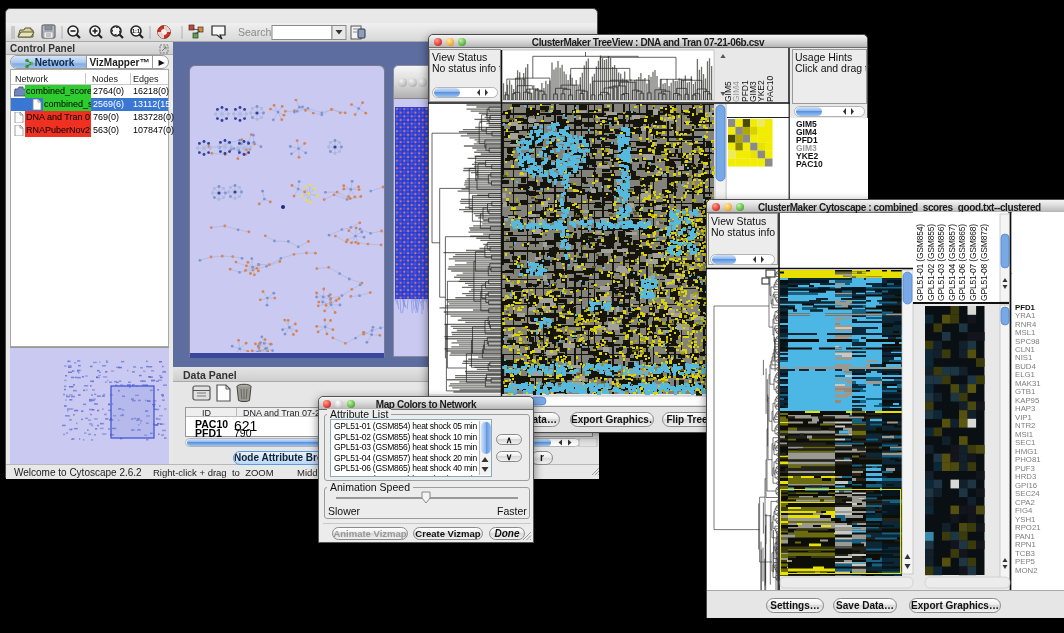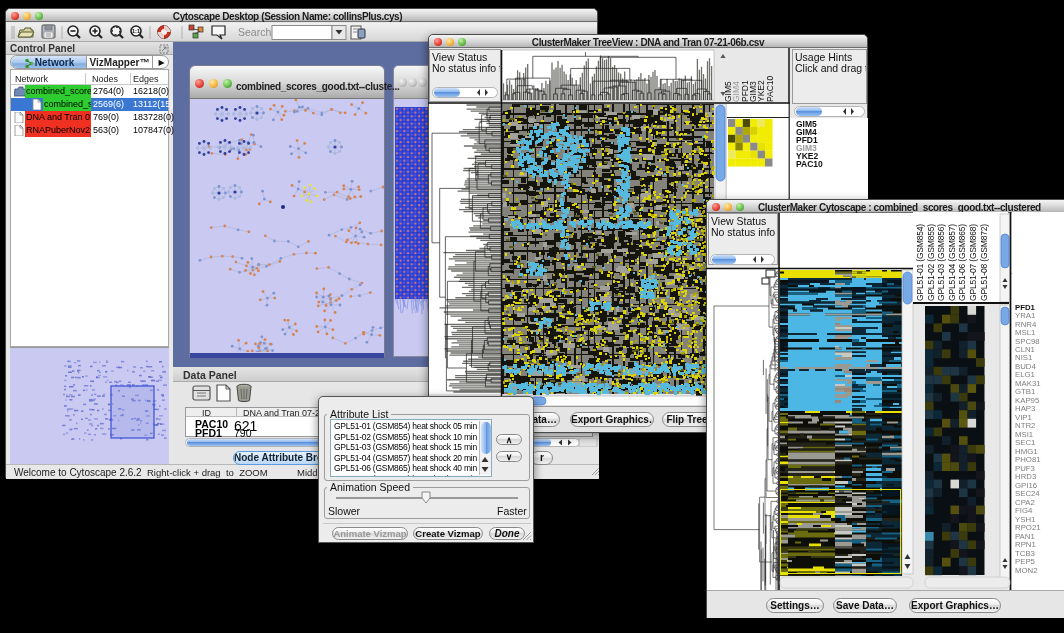--- a/index.html
+++ b/index.html
@@ -23,26 +23,20 @@
   background:linear-gradient(90deg,#cfe2fa,#8db7ee 45%,#5d93dd 50%,#9cc4f2);}
 .btn{position:absolute;background:linear-gradient(#fff,#ececec 45%,#d8d8d8 50%,#f2f2f2);
   border:1px solid #8a8a8a;border-radius:9px;font-size:10px;font-weight:bold;color:#111;
   text-align:center;line-height:13px;white-space:nowrap;overflow:hidden;}
 .gb{position:absolute;border:1px solid #9c9c9c;border-radius:3px;}
 .gbl{position:absolute;background:#ececec;font-size:10.5px;color:#111;padding:0 3px;line-height:10px;}
 .t{position:absolute;white-space:nowrap;}
 svg{position:absolute;display:block;}
 </style></head><body>
 <div class="win" style="left:5px;top:8px;width:593px;height:470px;border-radius:5px 5px 0 0;">
-    <div class="tbar" style="border-radius:5px 5px 0 0;">
-      <div class="tt" style="left:-14px;">Cytoscape Desktop (Session Name: collinsPlus.cys)</div>
-      <div class="lt ltr" style="left:5px;"></div>
-      <div class="lt lty" style="left:17px;"></div>
-      <div class="lt ltg" style="left:29px;"></div>
-    </div>
     <div class="abs" style="left:0;top:14px;width:100%;height:19px;background:linear-gradient(#f0f0f0,#d8d8d8);border-bottom:1px solid #a8a8a8;"></div>
     <svg style="left:0;top:14px;" width="593" height="19" viewBox="0 0 593 19">
       <g transform="translate(4,0)">
         <line x1="2" y1="3" x2="2" y2="16" stroke="#aaa"></line>
         <line x1="4" y1="3" x2="4" y2="16" stroke="#aaa"></line>
         <g transform="translate(8,3)">
           <path d="M0 11 L2 4 L6 4 L7 2 L13 2 L13 4 L15 4 L15 11 Z" fill="#d6d2a0" stroke="#5a5a30"></path>
           <path d="M0 11 L3 6 L16 6 L13 11 Z" fill="#e8e4b8" stroke="#5a5a30"></path>
         </g>
         <g transform="translate(32,2)">
@@ -396,21 +390,21 @@
       <rect x="81" y="92.2" width="2.2" height="1.5" fill="#5260cc" opacity="0.51"></rect>
       <rect x="110" y="90.8" width="2.3" height="1.5" fill="#5260cc" opacity="0.74"></rect>
       <rect x="154" y="90.3" width="2.4" height="1.5" fill="#5260cc" opacity="0.69"></rect>
       <rect x="73" y="92.1" width="1.2" height="1.5" fill="#5260cc" opacity="0.56"></rect>
       <rect x="136" y="92.0" width="2.5" height="1.5" fill="#5260cc" opacity="0.57"></rect>
       <rect x="69" y="91.2" width="1.2" height="1.5" fill="#5260cc" opacity="0.65"></rect>
       <rect x="101" y="39" width="43" height="52" fill="#7a8ae0" fill-opacity="0.25" stroke="#3b4fd8" stroke-width="1.2"></rect>
     </svg>
     <div class="abs" style="left:0;top:455px;width:593px;height:15px;background:#e8e8e8;border-top:1px solid #b8b8b8;font-size:10px;color:#222;">
       <span class="t" style="left:8px;top:2px;">Welcome to Cytoscape 2.6.2</span>
-      <span class="t" style="left:141px;top:2px;font-size:9.5px;">Right-click + drag&nbsp; to&nbsp; ZOOM</span>
+      <span class="t" style="left:147px;top:2px;font-size:9.5px;">Right-click + drag&nbsp; to&nbsp; ZOOM</span>
       <span class="t" style="left:291px;top:2px;font-size:9.5px;">Middle-click + drag to PAN</span>
     </div>
     <div class="abs" style="left:167px;top:358px;width:426px;height:97px;background:#e6e6e6;">
       <div class="abs" style="left:0;top:0;width:426px;height:15px;background:linear-gradient(#e4e4e4,#cecece);border-bottom:1px solid #aaa;">
         <span class="t" style="left:10px;top:2px;font-size:10.5px;font-weight:bold;color:#333;">Data Panel</span>
       </div>
     </div>
     <svg style="left:167px;top:373px;" width="426" height="26" viewBox="0 0 426 26">
       <g transform="translate(20,4)">
         <rect width="17" height="14" rx="2" fill="#e0e0e0" stroke="#555" stroke-width="1.2"></rect>
@@ -494,26 +488,20 @@
     <line x1="19.9" y1="192" x2="22.3" y2="203.5" stroke="#8090e0" stroke-width="0.7"></line>
     <line x1="31.6" y1="192" x2="33.7" y2="207.9" stroke="#8090e0" stroke-width="0.7"></line>
     <line x1="22.8" y1="192" x2="20.8" y2="206.0" stroke="#8090e0" stroke-width="0.7"></line>
     <line x1="32.8" y1="192" x2="35.2" y2="202.0" stroke="#8090e0" stroke-width="0.7"></line>
     <line x1="24.3" y1="192" x2="22.5" y2="205.6" stroke="#8090e0" stroke-width="0.7"></line>
     <line x1="19.5" y1="192" x2="18.2" y2="194.9" stroke="#8090e0" stroke-width="0.7"></line>
     <line x1="29.0" y1="192" x2="32.0" y2="195.2" stroke="#8090e0" stroke-width="0.7"></line>
     <line x1="27.2" y1="192" x2="26.7" y2="196.1" stroke="#8090e0" stroke-width="0.7"></line>
   </svg>
 <div class="abs" style="left:189px;top:65px;width:196px;height:292px;background:#c9c9f1;border:1px solid #7a7a90;border-radius:6px 6px 0 0;">
-    <div class="abs" style="left:0;top:0;width:194px;height:33px;background:linear-gradient(#f8f8f8,#d6d6d6 55%,#aaa);border-bottom:1px solid #777;border-radius:6px 6px 0 0;">
-      <i class="abs" style="left:5px;top:13px;width:9px;height:9px;border-radius:50%;background:radial-gradient(circle at 35% 30%,#ff9d94,#e33e32 60%,#9e180f);"></i>
-      <i class="abs" style="left:19px;top:13px;width:9px;height:9px;border-radius:50%;background:radial-gradient(circle at 35% 30%,#ffe9a8,#f6b23c 60%,#b97a12);"></i>
-      <i class="abs" style="left:33px;top:13px;width:9px;height:9px;border-radius:50%;background:radial-gradient(circle at 35% 30%,#c0f2a8,#62ba46 60%,#2e7d1d);"></i>
-      <span class="t" style="left:46px;top:15px;font-size:10px;font-weight:bold;color:#222;letter-spacing:-0.3px;">combined_scores_good.txt--cluste...</span>
-    </div>
     <div class="abs" style="left:0;top:287px;width:194px;height:5px;background:#3a479e;"></div>
   </div>
 <svg style="left:190px;top:99px;" width="194" height="253" viewBox="0 0 194 253">
     <rect width="194" height="253" fill="#c9c9f1"></rect>
     <line x1="88.0" y1="13.1" x2="93.9" y2="16.2" stroke="#a2accf" stroke-width="0.5"></line>
     <circle cx="93.9" cy="16.2" r="1.4" fill="#d8834f"></circle>
     <line x1="88.0" y1="13.1" x2="91.8" y2="20.7" stroke="#a2accf" stroke-width="0.5"></line>
     <circle cx="91.8" cy="20.7" r="1.4" fill="#d8834f"></circle>
     <line x1="88.0" y1="13.1" x2="83.3" y2="20.8" stroke="#a2accf" stroke-width="0.5"></line>
     <circle cx="83.3" cy="20.8" r="1.4" fill="#7b94cf"></circle>
@@ -1523,20 +1511,26 @@
     <text x="309" y="352.2" font-size="7.8" font-weight="normal" fill="#7e7e7e">PEP5</text>
     <text x="309" y="360.7" font-size="7.8" font-weight="normal" fill="#7e7e7e">MON2</text>
     <rect x="74" y="365" width="133" height="11" rx="5" fill="#ececec" stroke="#c8c8c8" stroke-width="0.7"></rect>
     <rect x="219" y="365" width="85" height="11" rx="5" fill="#ececec" stroke="#c8c8c8" stroke-width="0.7"></rect>
   </svg>
 <div class="abs" style="left:707px;top:590px;width:359px;height:28px;background:#e6e6e6;border-top:1px solid #aaa;"></div>
 <div class="btn" style="left:766px;top:598px;width:58px;height:15px;line-height:14px;">Settings…</div>
 <div class="btn" style="left:833px;top:598px;width:64px;height:15px;line-height:14px;">Save Data…</div>
 <div class="btn" style="left:909px;top:598px;width:92px;height:15px;line-height:14px;">Export Graphics…</div>
 <div class="win" style="left:318px;top:396px;width:216px;height:147px;background:#ececec;border:1px solid #555;border-radius:5px 5px 0 0;">
+    <div class="tbar" style="border-radius:5px 5px 0 0;">
+      <div class="tt">Map Colors to Network</div>
+      <div class="lt ltr" style="left:4px;"></div>
+      <div class="lt ltw" style="left:16px;"></div>
+      <div class="lt ltg" style="left:28px;"></div>
+    </div>
     <div class="gb" style="left:5px;top:17px;width:206px;height:67px;"></div>
     <div class="gbl" style="left:8px;top:12px;">Attribute List</div>
     <div class="abs" style="left:11px;top:22px;width:162px;height:58px;background:#fff;border:1px solid #8ab;font-size:8.5px;letter-spacing:-0.25px;color:#000;overflow:hidden;line-height:10.6px;padding:1px 0 0 3px;white-space:nowrap;">GPL51-01 (GSM854) heat shock 05 min<br>GPL51-02 (GSM855) heat shock 10 min<br>GPL51-03 (GSM856) heat shock 15 min<br>GPL51-04 (GSM857) heat shock 20 min<br>GPL51-06 (GSM865) heat shock 40 min<br>GPL51-07 (GSM868) heat shock 60 min</div>
     <div class="abs" style="left:160px;top:24px;width:12px;height:54px;background:#f2f2f2;border-left:1px solid #bbb;">
       <div class="sbtv" style="top:1px;height:32px;width:10px;left:1px;"></div>
     </div>
     <svg style="left:160px;top:58px;" width="12" height="20">
       <path d="M6 2 L2.5 7 L9.5 7 Z" fill="#333"></path>
       <path d="M2.5 12 L9.5 12 L6 17 Z" fill="#333"></path>
     </svg>

